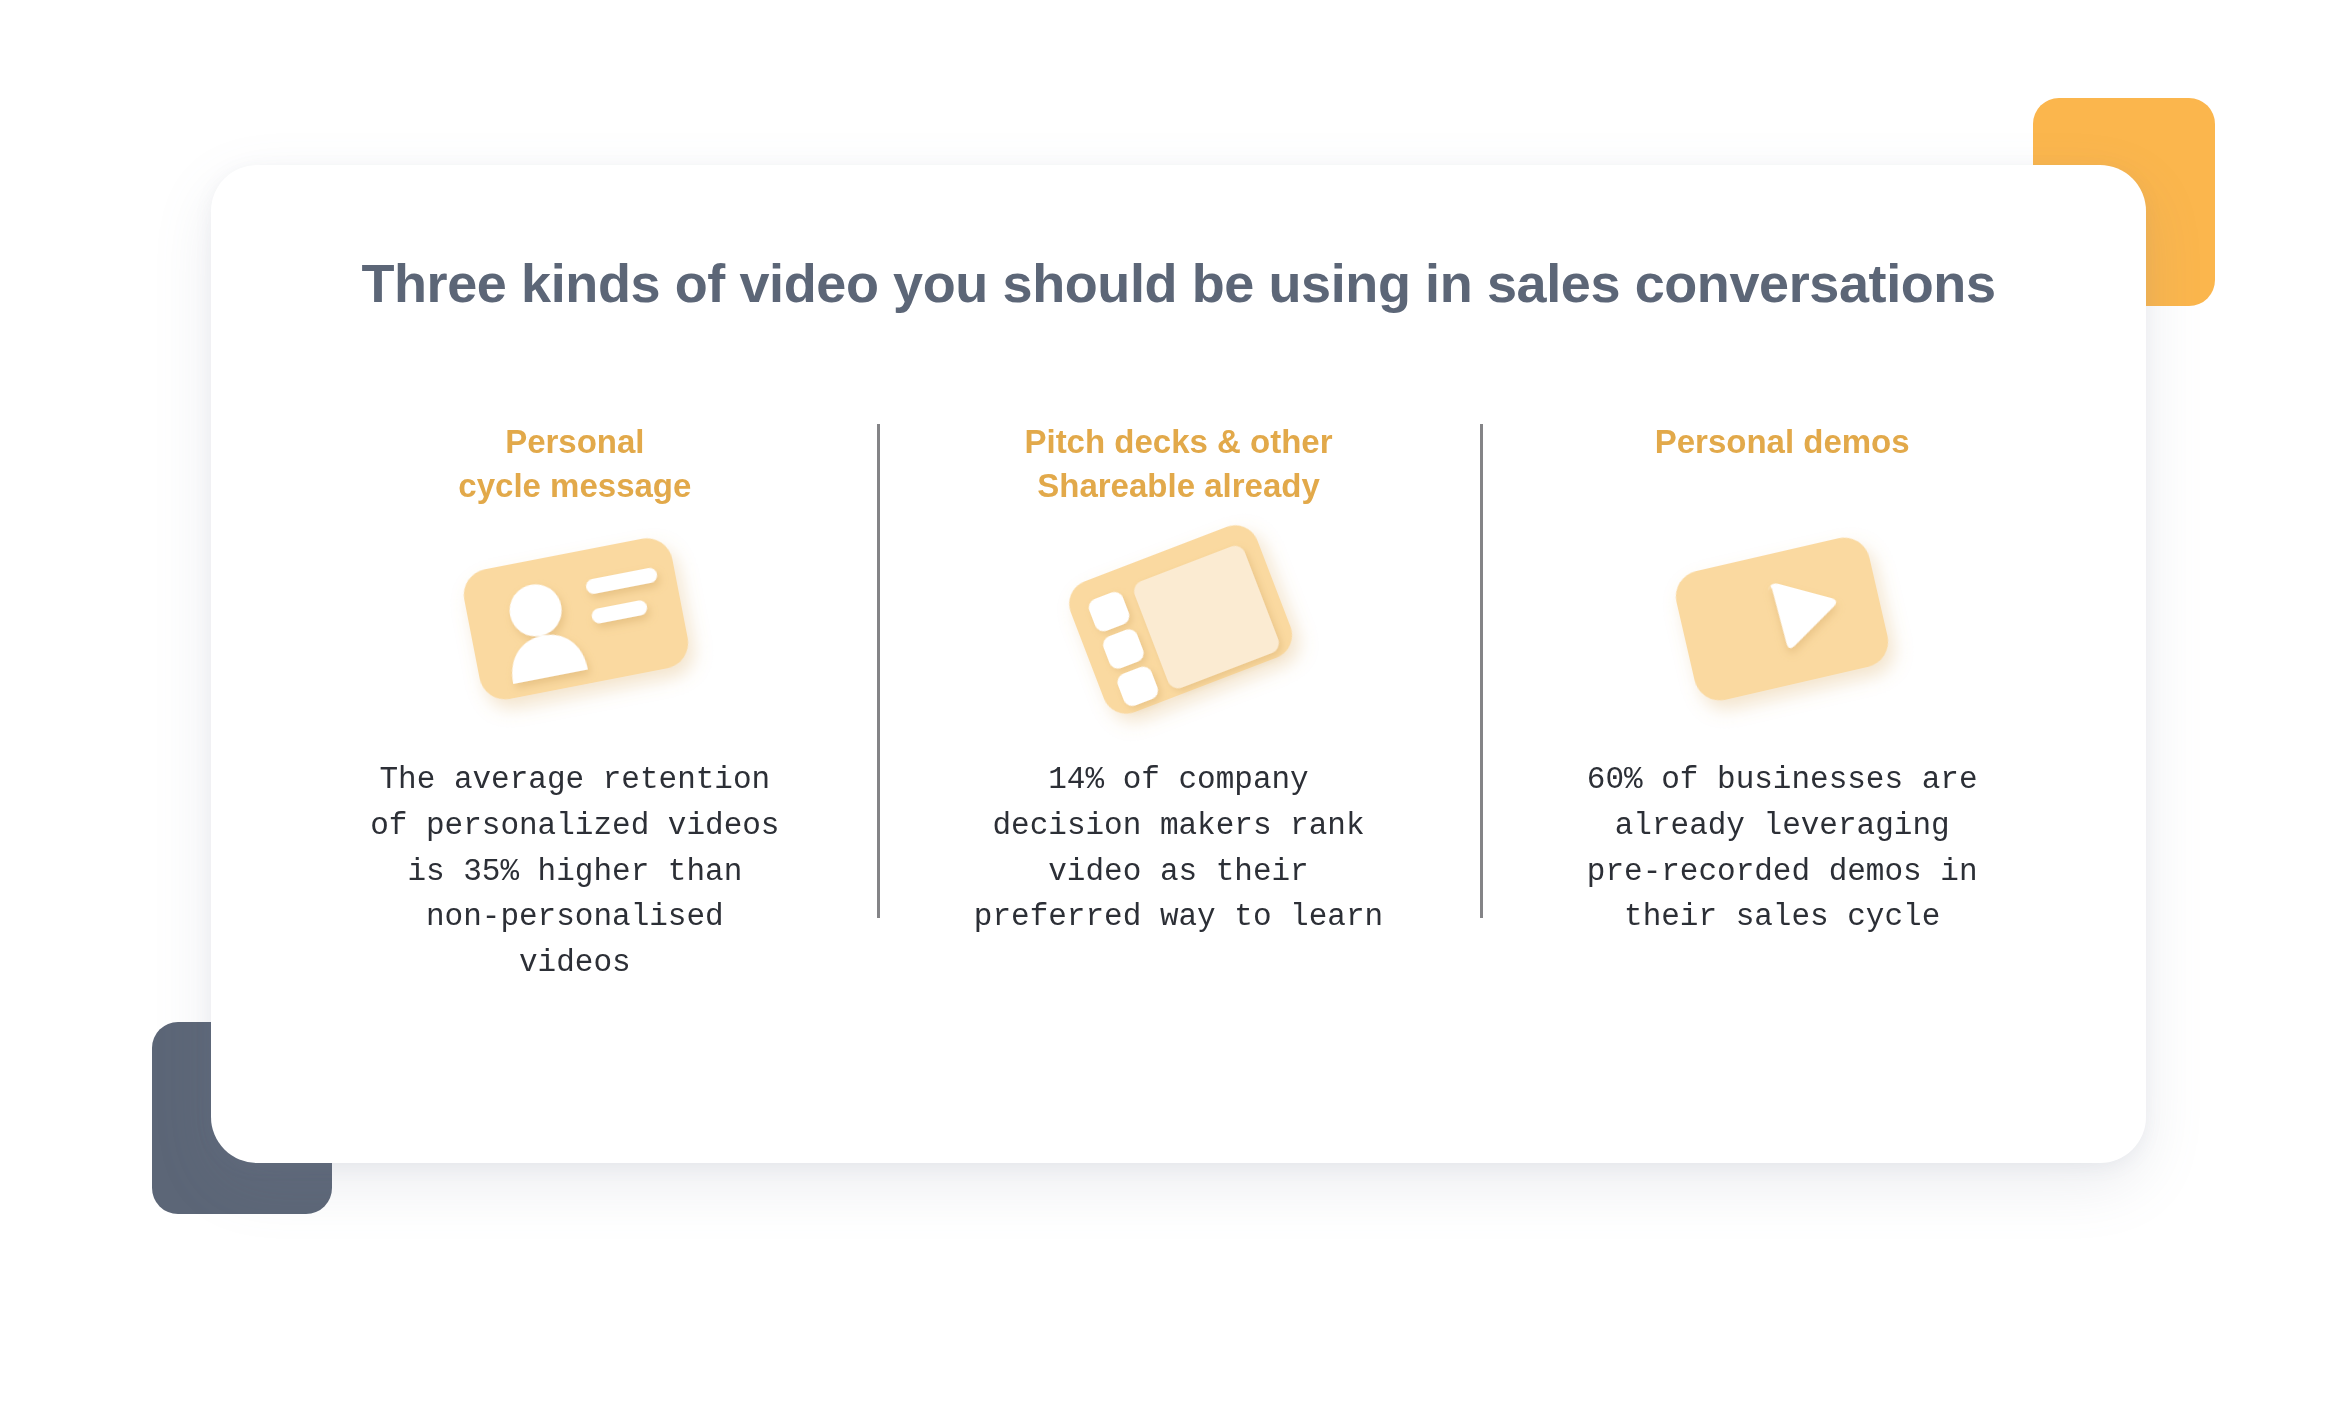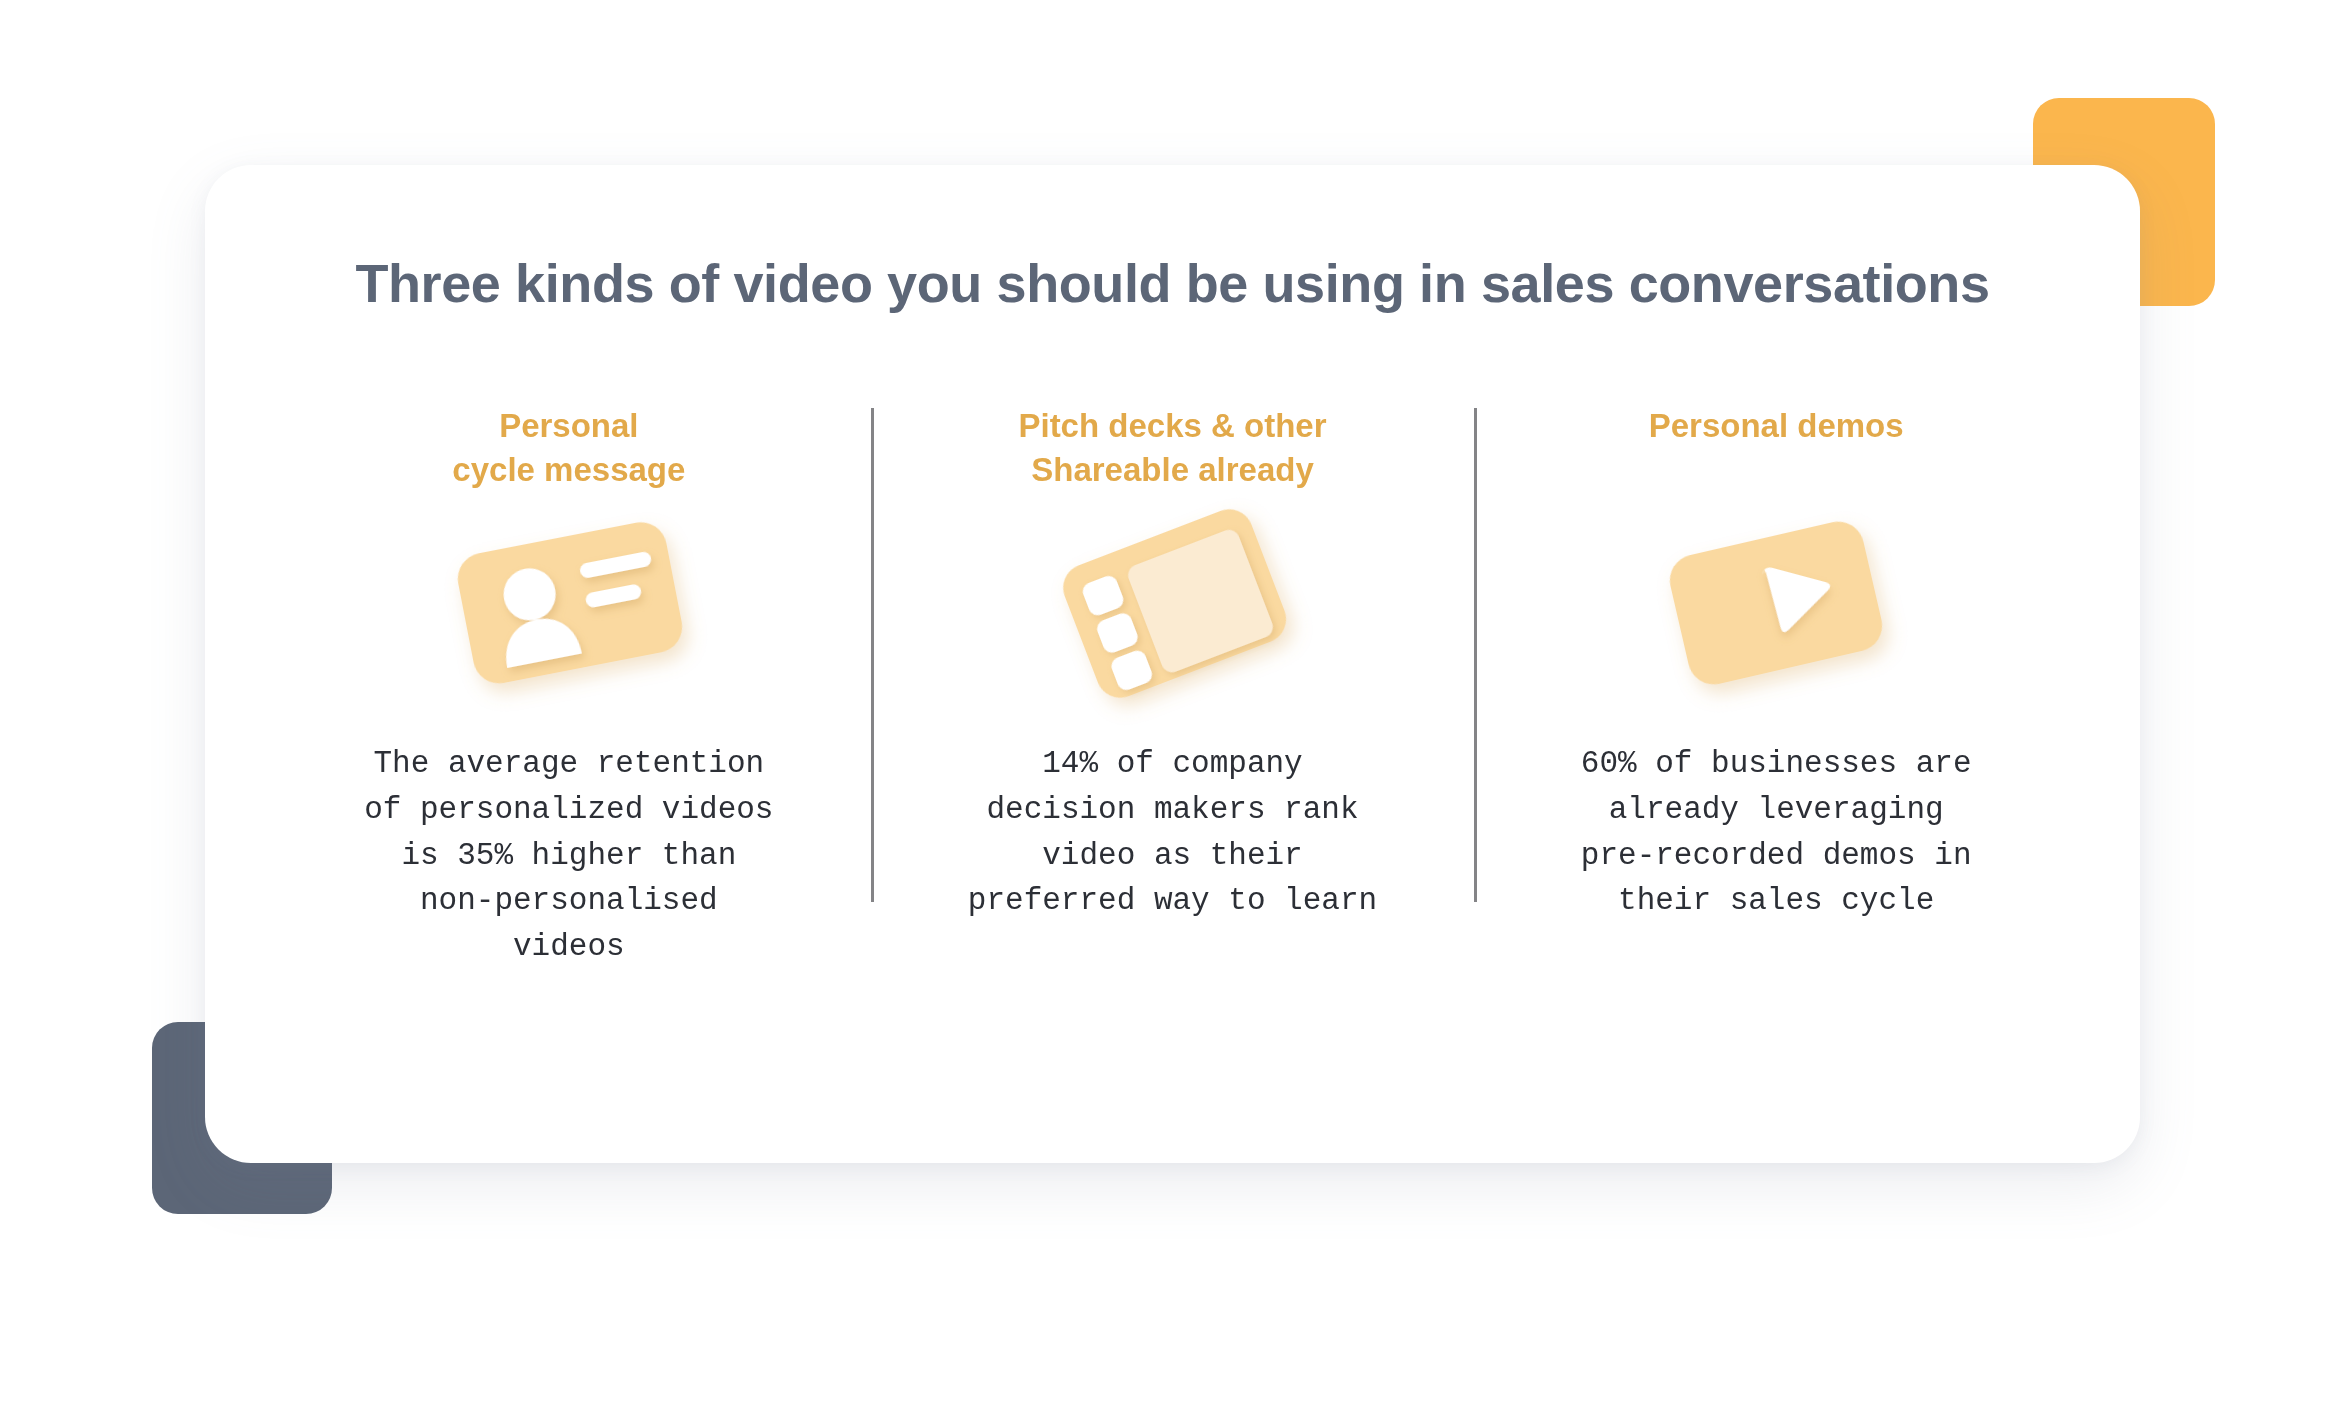--- a/index.html
+++ b/index.html
@@ -38,21 +38,21 @@
     left: 152px;
     width: 180px;
     height: 192px;
     background: #5C6677;
   }
 
   
   .card {
     position: absolute;
     top: 165px;
-    left: 205px;
+    left: 211px;
     width: 1935px;
     height: 998px;
     background: #ffffff;
     border-radius: 46px;
     box-shadow: 0 22px 60px rgba(120, 130, 150, 0.14),
                 0 4px 18px rgba(120, 130, 150, 0.08);
     overflow: hidden;
   }
 
   .card-title {
@@ -75,20 +75,21 @@
   }
 
   .col {
     flex: 1 1 0;
     position: relative;
     display: flex;
     flex-direction: column;
     align-items: center;
     padding: 0 28px;
     box-sizing: border-box;
+    margin-top: 16px;
   }
 
   .col + .col::before {
     content: "";
     position: absolute;
     left: 0;
     top: 4px;
     width: 3px;
     height: 494px;
     background: #6E6E72;

